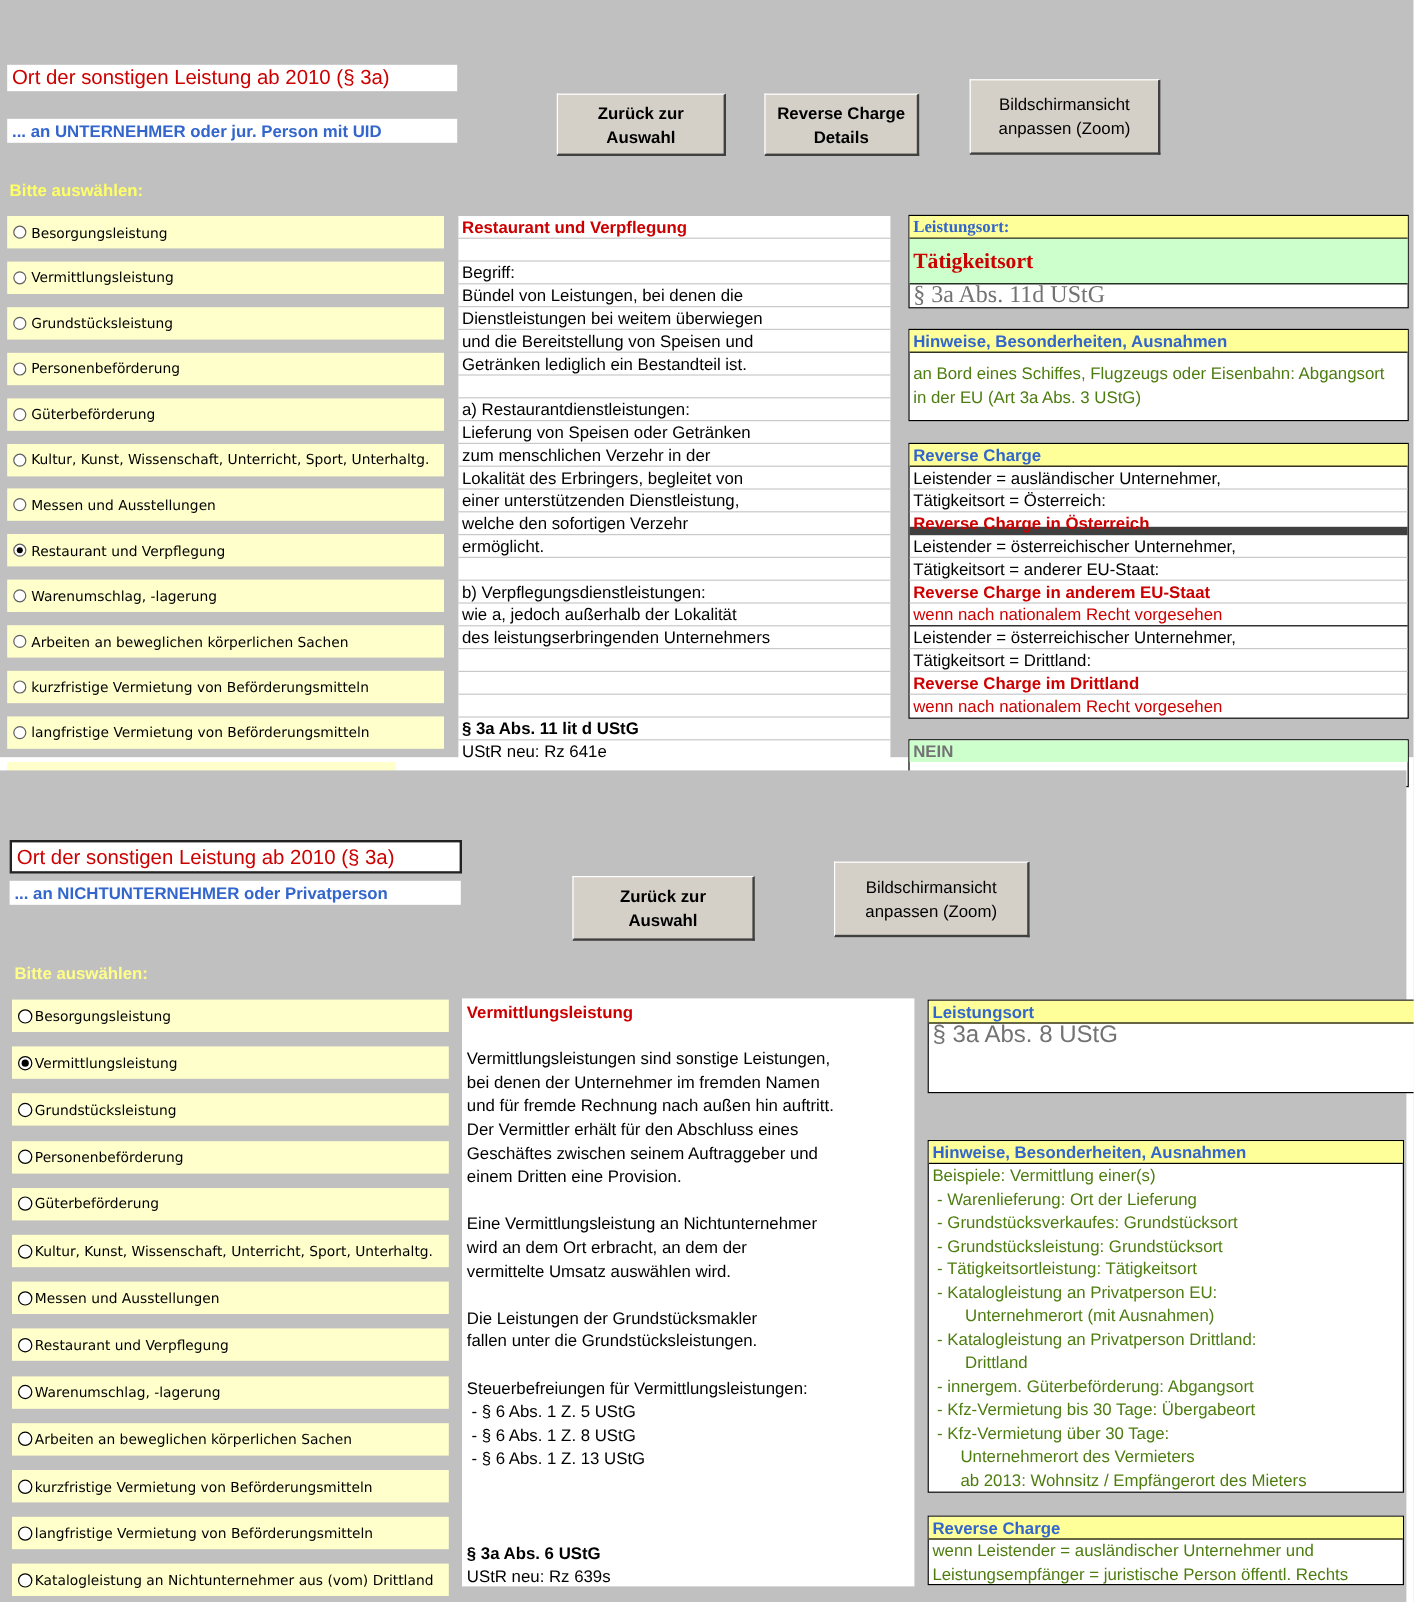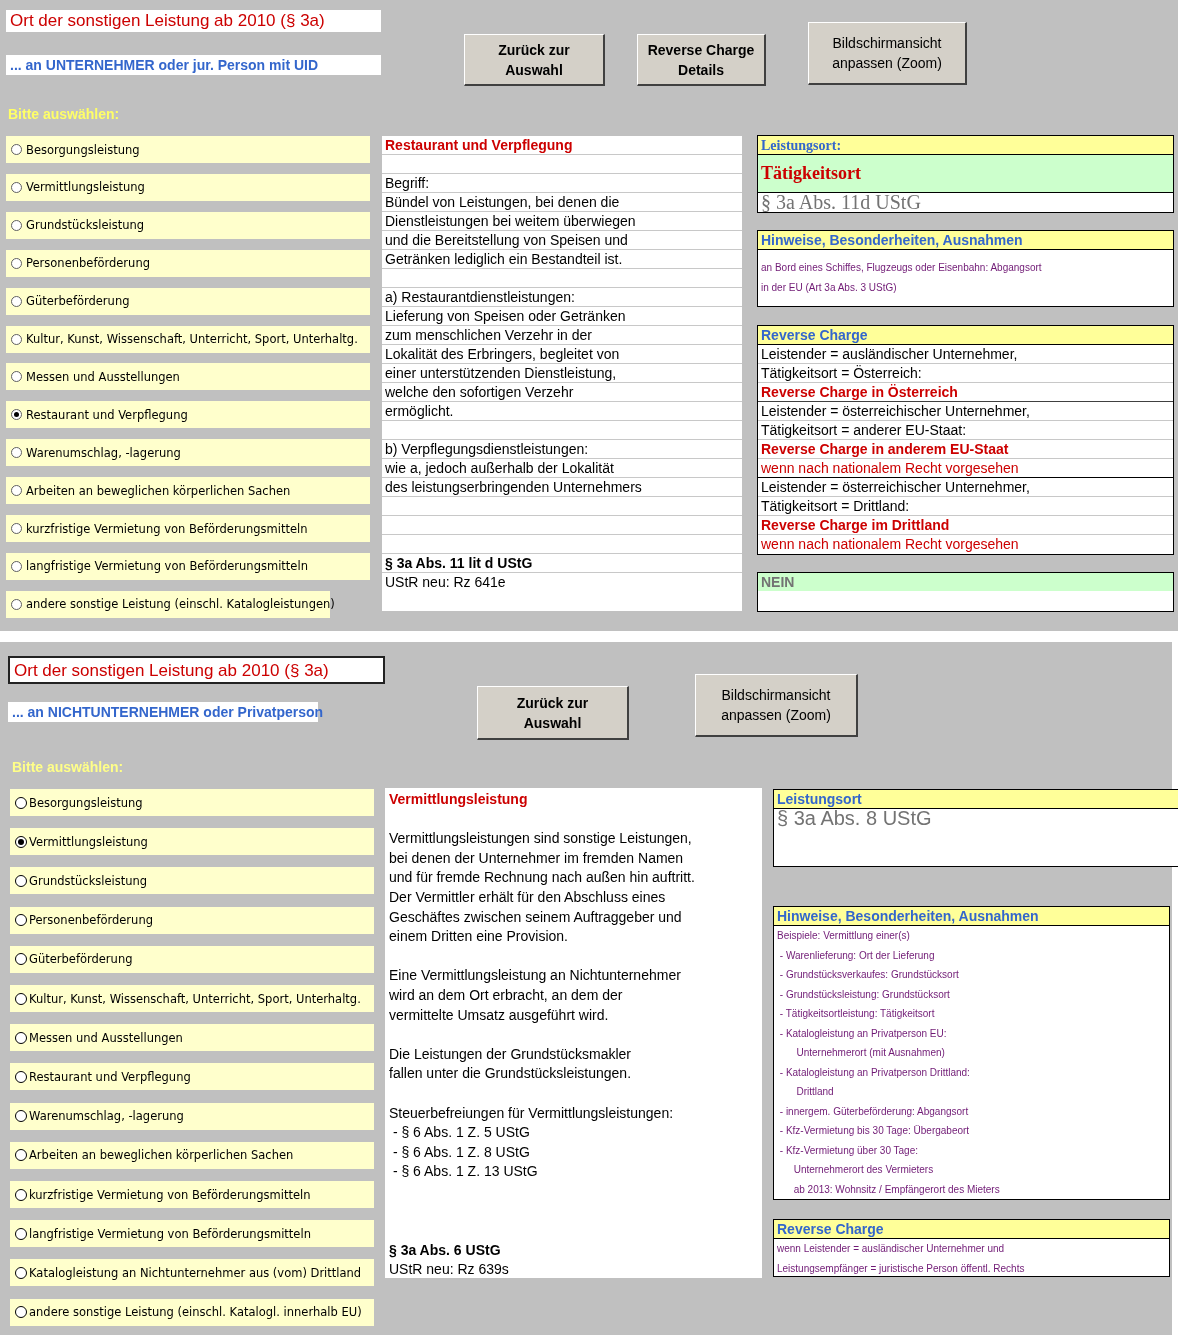--- a/index.html
+++ b/index.html
@@ -3,21 +3,21 @@
 <meta charset="utf-8">
 <style>
   * { box-sizing: border-box; margin: 0; padding: 0; }
   html, body { width: 1178px; height: 1335px; background: #ffffff; overflow: hidden; }
   body { position: relative; font-family: "Liberation Sans", sans-serif; }
 
   .panel { position: absolute; background: #c0c0c0; }
   #panel-top { left: 0; top: 0; width: 1178px; height: 631px; }
   #panel-bottom { left: 0; top: 642px; width: 1172px; height: 693px; }
 
-  .abs { position: absolute; }
+  .abs { position: absolute; margin-top: 44px; }
 
   .title-box { background: #fff; color: #cc0000; font-size: 17px; padding-left: 4px; line-height: 22px; white-space: nowrap; }
   .subtitle-box { background: #fff; color: #3366cc; font-weight: bold; font-size: 14px; padding-left: 4px; line-height: 20px; white-space: nowrap; }
   .select-label { color: #ffff66; font-weight: bold; font-size: 14px; white-space: nowrap; }
 
   .btn { background: #d4d0c8; border-top: 1px solid #ffffff; border-left: 1px solid #ffffff; border-right: 2px solid #404040; border-bottom: 2px solid #404040; display: flex; align-items: center; justify-content: center; text-align: center; font-size: 14px; line-height: 20px; color: #000; cursor: pointer; white-space: pre-line; }
   .btn.bold { font-weight: bold; }
 
   .opt { background: #ffffcc; display: flex; align-items: center; font-family: "DejaVu Sans", sans-serif; font-size: 11.5px; color: #000; padding-left: 5px; white-space: nowrap; cursor: pointer; }
   .radio { width: 11px; height: 11px; border-radius: 50%; border: 1px solid #606060; background: #fff; margin-right: 4px; flex: 0 0 auto; position: relative; }
@@ -32,23 +32,23 @@
 
   .desc2 { background: #fff; padding: 2px 4px; }
   .desc2 .line { height: 19.6px; line-height: 19.6px; font-size: 14px; color: #000; white-space: pre; }
   .desc2 .line.head { color: #cc0000; font-weight: bold; }
   .desc2 .line.bold { font-weight: bold; }
 
   .box { border: 1px solid #000; background: #fff; }
   .box-head { background: #ffff99; color: #3366cc; font-weight: bold; font-size: 14px; line-height: 19px; height: 19px; padding-left: 3px; border-bottom: 1px solid #000; white-space: nowrap; }
   .box-big { background: #ccffcc; color: #cc0000; font-weight: bold; font-size: 18px; display: flex; align-items: center; padding-left: 3px; border-bottom: 1px solid #000; white-space: nowrap; }
   .box-ref { color: #737373; font-size: 20px; line-height: 18px; padding-left: 3px; white-space: nowrap; }
-  .box-text { font-size: 10px; color: #701a75; line-height: 19.5px; padding-left: 3px; white-space: pre; }
+  .box-text { font-size: 14px; color: #4d7c0f; line-height: 19.5px; padding-left: 3px; white-space: pre; }
   .rc-line { font-size: 14px; line-height: 18px; height: 19px; padding-left: 3px; border-bottom: 1px solid #c8c8c8; white-space: nowrap; color: #000; }
-  .rc-line.red-bold { color: #cc0000; font-weight: bold; border-bottom: 1px solid #404040; }
+  .rc-line.red-bold { color: #cc0000; font-weight: bold; border-bottom: 7px solid #404040; }
   .rc-line.red { color: #cc0000; border-bottom: 1px solid #000; }
   .rc-line.last { border-bottom: none; }
   .zm-val { background: #ccffcc; color: #737373; font-weight: bold; font-size: 14px; line-height: 18px; padding-left: 3px; }
 </style>
 </head>
 <body>
 
 <div id="panel-top" class="panel">
   <div class="abs title-box" style="left:6px;top:10px;width:375px;">Ort der sonstigen Leistung ab 2010 (§ 3a)</div>
   <div class="abs subtitle-box" style="left:6px;top:55px;width:375px;">... an UNTERNEHMER oder jur. Person mit UID</div>
@@ -174,21 +174,21 @@
       </div>
   </div>
 
   <div class="abs box" style="left:757px;top:572px;width:417px;height:40px;">
     <div class="zm-val">NEIN</div>
   </div>
 </div>
 
 <div id="panel-bottom" class="panel">
   <div class="abs title-box" style="left:8px;top:14px;width:377px;height:28px;line-height:26px;border:2px solid #222;">Ort der sonstigen Leistung ab 2010 (§ 3a)</div>
-  <div class="abs subtitle-box" style="left:8px;top:60px;width:310px;">... an NICHTUNTERNEHMER oder Privatperson</div>
+  <div class="abs subtitle-box" style="left:8px;top:48px;width:376px;">... an NICHTUNTERNEHMER oder Privatperson</div>
   <div class="abs select-label" style="left:12px;top:117px;color:#ffff88;">Bitte auswählen:</div>
 
   <div class="abs btn bold" style="left:477px;top:44px;width:152px;height:54px;">Zurück zur
 Auswahl</div>
   <div class="abs btn" style="left:695px;top:32px;width:163px;height:63px;">Bildschirmansicht
 anpassen (Zoom)</div>
 
   <div id="bottom-options">
       <div class="abs opt" style="left: 10px; top: 147px; width: 364px; height: 27px;">
         <span class="radio"></span>
@@ -254,21 +254,21 @@
         <div class="line"></div>
         <div class="line">Vermittlungsleistungen sind sonstige Leistungen,</div>
         <div class="line">bei denen der Unternehmer im fremden Namen</div>
         <div class="line">und für fremde Rechnung nach außen hin auftritt.</div>
         <div class="line">Der Vermittler erhält für den Abschluss eines</div>
         <div class="line">Geschäftes zwischen seinem Auftraggeber und</div>
         <div class="line">einem Dritten eine Provision.</div>
         <div class="line"></div>
         <div class="line">Eine Vermittlungsleistung an Nichtunternehmer</div>
         <div class="line">wird an dem Ort erbracht, an dem der</div>
-        <div class="line">vermittelte Umsatz ausgeführt wird.</div>
+        <div class="line">vermittelte Umsatz auswählen wird.</div>
         <div class="line"></div>
         <div class="line">Die Leistungen der Grundstücksmakler</div>
         <div class="line">fallen unter die Grundstücksleistungen.</div>
         <div class="line"></div>
         <div class="line">Steuerbefreiungen für Vermittlungsleistungen:</div>
         <div class="line"> - § 6 Abs. 1 Z. 5 UStG</div>
         <div class="line"> - § 6 Abs. 1 Z. 8 UStG</div>
         <div class="line"> - § 6 Abs. 1 Z. 13 UStG</div>
         <div class="line"></div>
         <div class="line"></div>

